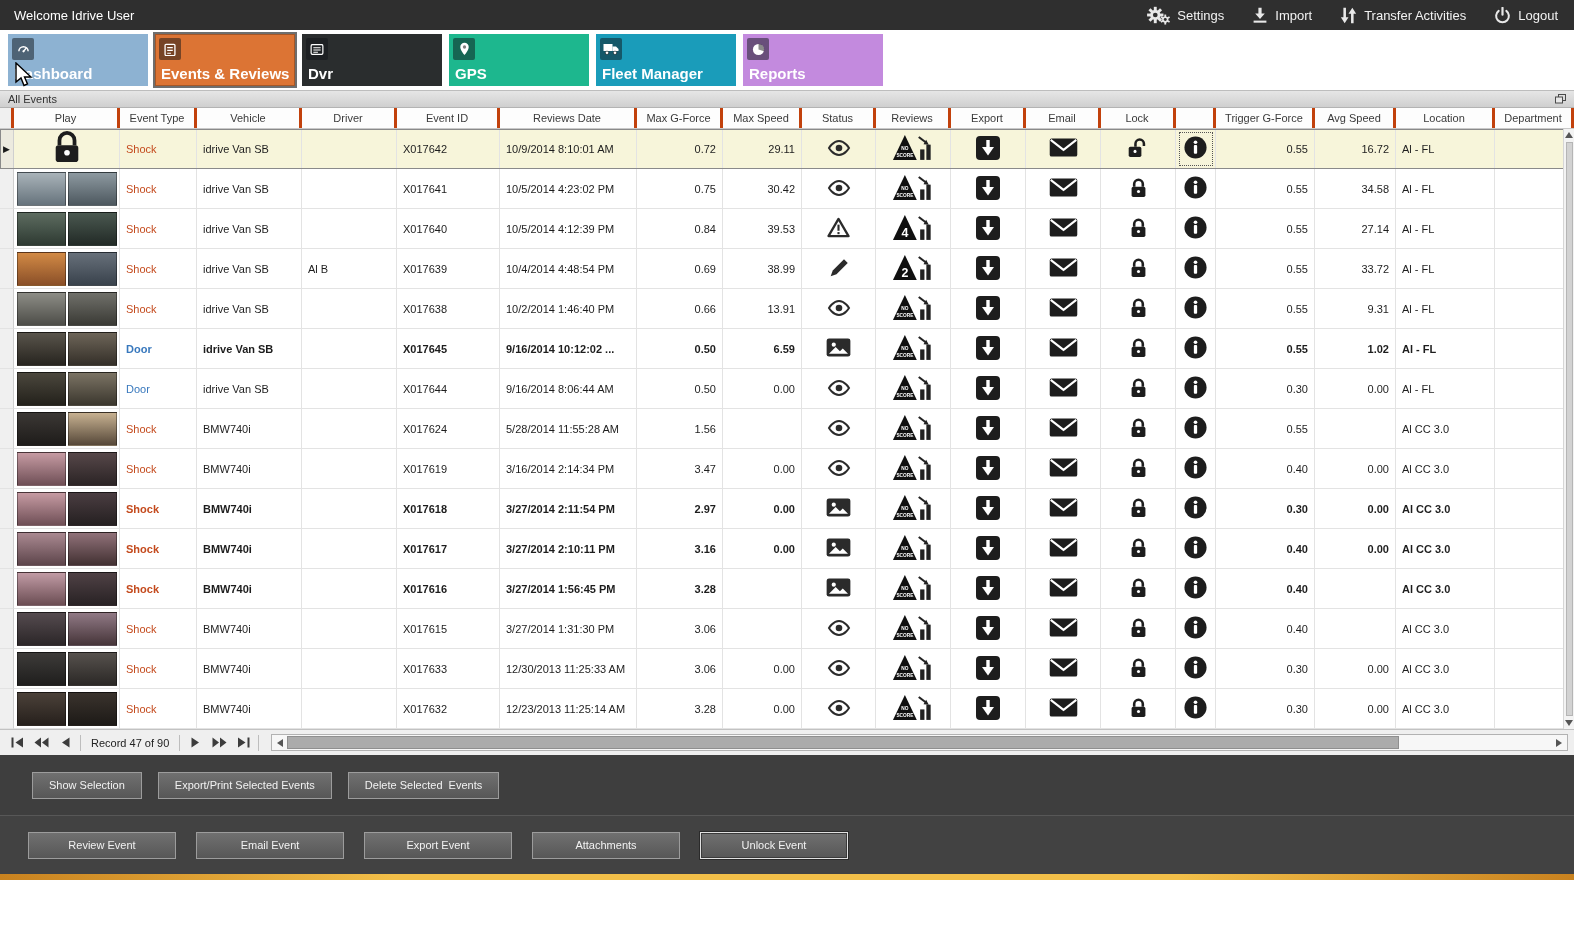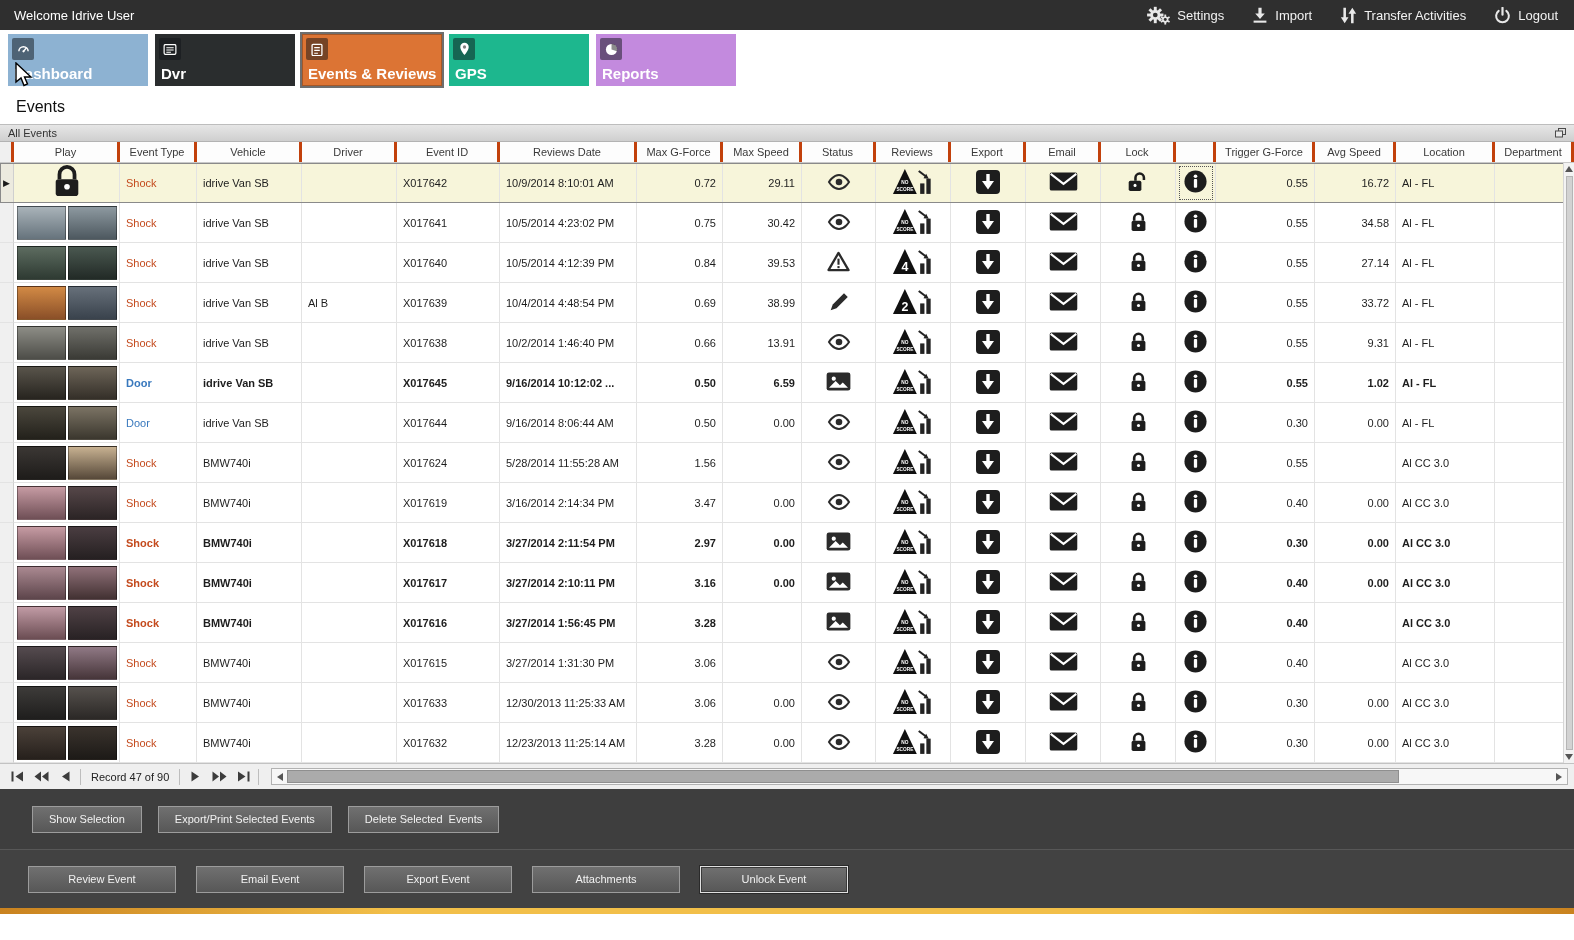--- a/index.html
+++ b/index.html
@@ -155,59 +155,69 @@
       <div class="tile" style="background:#8db2d2">
         <span class="tile-icon">
           <svg width="13" height="13" viewBox="0 0 14 14">
             <path d="M2 9 a5 5 0 0 1 10 0" fill="none" stroke="#fff" stroke-width="1.6"></path>
             <path d="M7 9 L10.2 5.2" stroke="#fff" stroke-width="1.6"></path>
             <circle cx="7" cy="9" r="1.2" fill="#fff"></circle>
           </svg>
         </span>
         <span class="tile-label">Dashboard</span>
       </div>
+      <div class="tile selected" style="background:#dc7434">
+        <span class="tile-icon">
+          <svg width="12" height="13" viewBox="0 0 12 14">
+            <rect x="0.7" y="1.5" width="10.6" height="12" rx="1" fill="none" stroke="#fff" stroke-width="1.4"></rect>
+            <path d="M3 5 h6 M3 8 h6 M3 11 h4" stroke="#fff" stroke-width="1.2"></path>
+          </svg>
+        </span>
+        <span class="tile-label">Events &amp; Reviews</span>
+      </div>
       <div class="tile" style="background:#2a2d2e">
         <span class="tile-icon">
           <svg width="14" height="11" viewBox="0 0 14 12">
             <rect x="0.6" y="0.6" width="12.8" height="10.8" rx="1.5" fill="none" stroke="#fff" stroke-width="1.3"></rect>
             <path d="M3 4 h8 M3 6.5 h8 M3 9 h5" stroke="#fff" stroke-width="1.1"></path>
           </svg>
         </span>
         <span class="tile-label">Dvr</span>
       </div>
-      <div class="tile selected" style="background:#dc7434">
-        <span class="tile-icon">
-          <svg width="12" height="13" viewBox="0 0 12 14">
-            <rect x="0.7" y="1.5" width="10.6" height="12" rx="1" fill="none" stroke="#fff" stroke-width="1.4"></rect>
-            <path d="M3 5 h6 M3 8 h6 M3 11 h4" stroke="#fff" stroke-width="1.2"></path>
-          </svg>
-        </span>
-        <span class="tile-label">Events &amp; Reviews</span>
-      </div>
       <div class="tile" style="background:#1db78e">
         <span class="tile-icon">
           <svg width="11" height="14" viewBox="0 0 12 15">
             <path d="M6 0.8 a4.6 4.6 0 0 1 4.6 4.6 C10.6 9 6 14.2 6 14.2 S1.4 9 1.4 5.4 A4.6 4.6 0 0 1 6 0.8 Z" fill="#fff"></path>
             <circle cx="6" cy="5.3" r="1.8" fill="rgba(0,0,0,.5)"></circle>
           </svg>
         </span>
         <span class="tile-label">GPS</span>
+      </div>
+      <div class="tile" style="background:#1a9cba">
+        <span class="tile-icon">
+          <svg width="16" height="12" viewBox="0 0 16 12">
+            <rect x="0.5" y="1" width="9" height="7" fill="#fff"></rect>
+            <path d="M9.5 3.5 h3.5 l2.5 2.5 v2 h-6 z" fill="#fff"></path>
+            <circle cx="4" cy="9.8" r="1.7" fill="#fff" stroke="rgba(0,0,0,.5)"></circle>
+            <circle cx="12" cy="9.8" r="1.7" fill="#fff" stroke="rgba(0,0,0,.5)"></circle>
+          </svg>
+        </span>
+        <span class="tile-label">Fleet Manager</span>
       </div>
       <div class="tile" style="background:#c38ade">
         <span class="tile-icon">
           <svg width="13" height="13" viewBox="0 0 14 14">
             <circle cx="7" cy="7" r="6" fill="#fff"></circle>
             <path d="M7 7 L7 0.8 A6.2 6.2 0 0 1 12.8 9 Z" fill="rgba(0,0,0,.45)"></path>
           </svg>
         </span>
         <span class="tile-label">Reports</span>
       </div>
     </div>
 
-  <div class="page-title">Events</div>
 
   <div class="group-bar">
     <span>All Events</span>
     <span class="sp">
       <svg width="11" height="10" viewBox="0 0 11 10">
           <rect x="3.5" y="0.5" width="7" height="6" fill="none" stroke="#4a4a4a"></rect>
           <rect x="0.5" y="3" width="7" height="6" fill="#e8e8e8" stroke="#4a4a4a"></rect>
         </svg>
     </span>
   </div>

